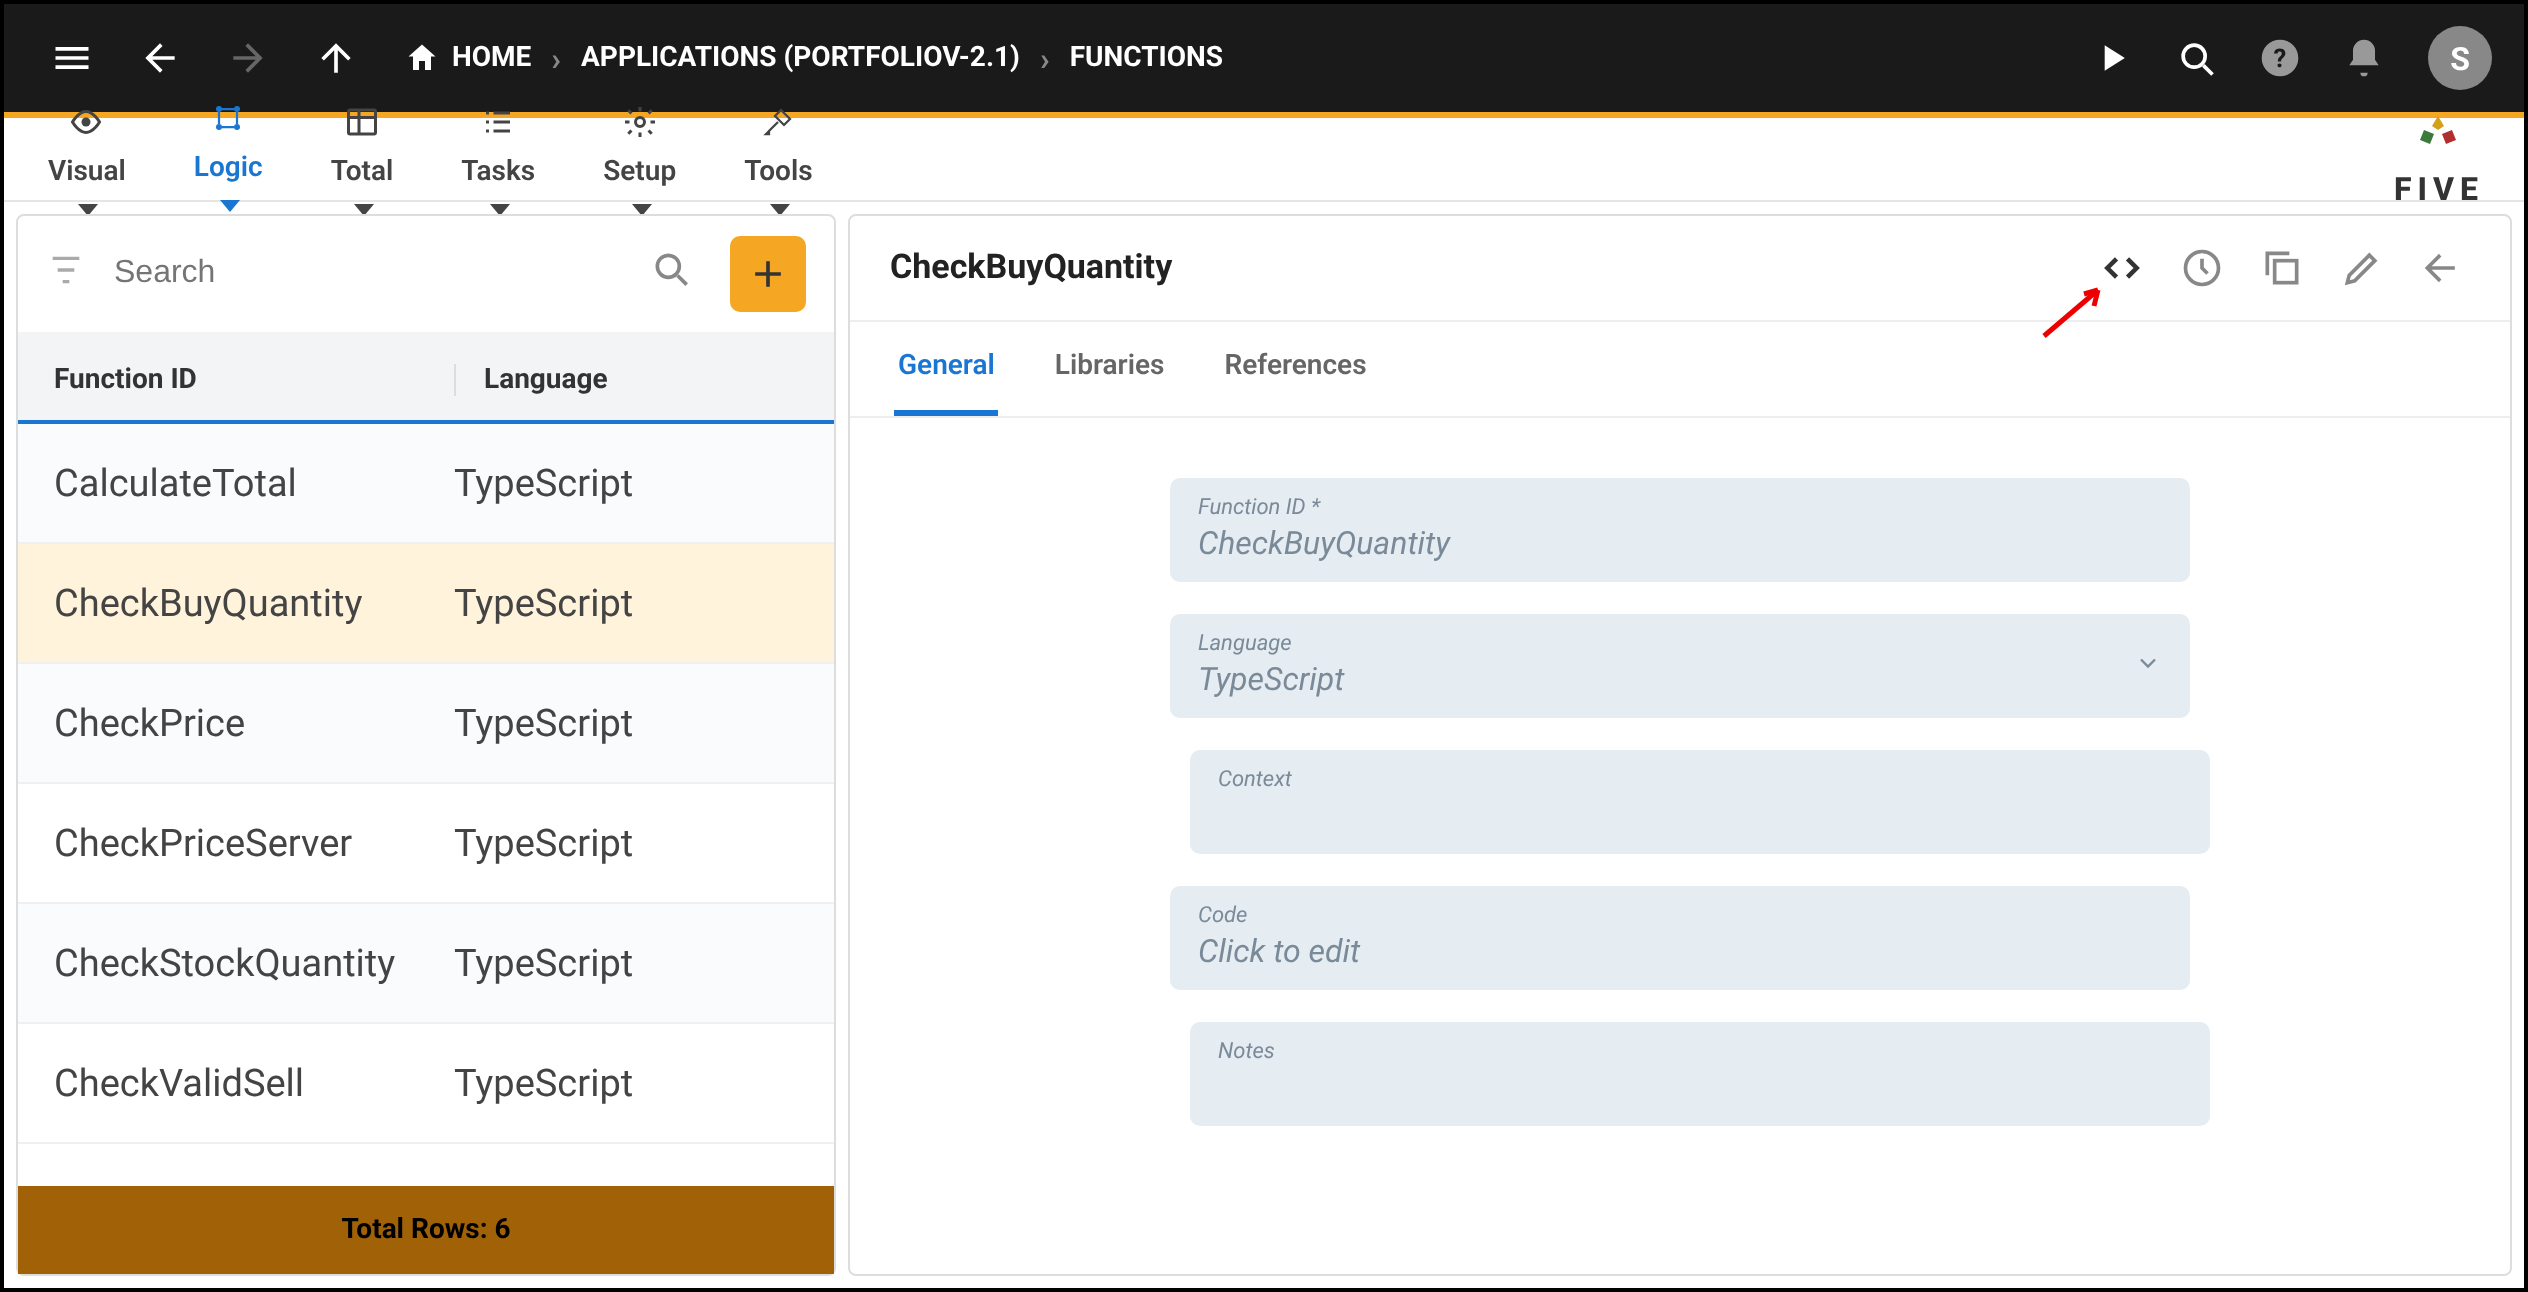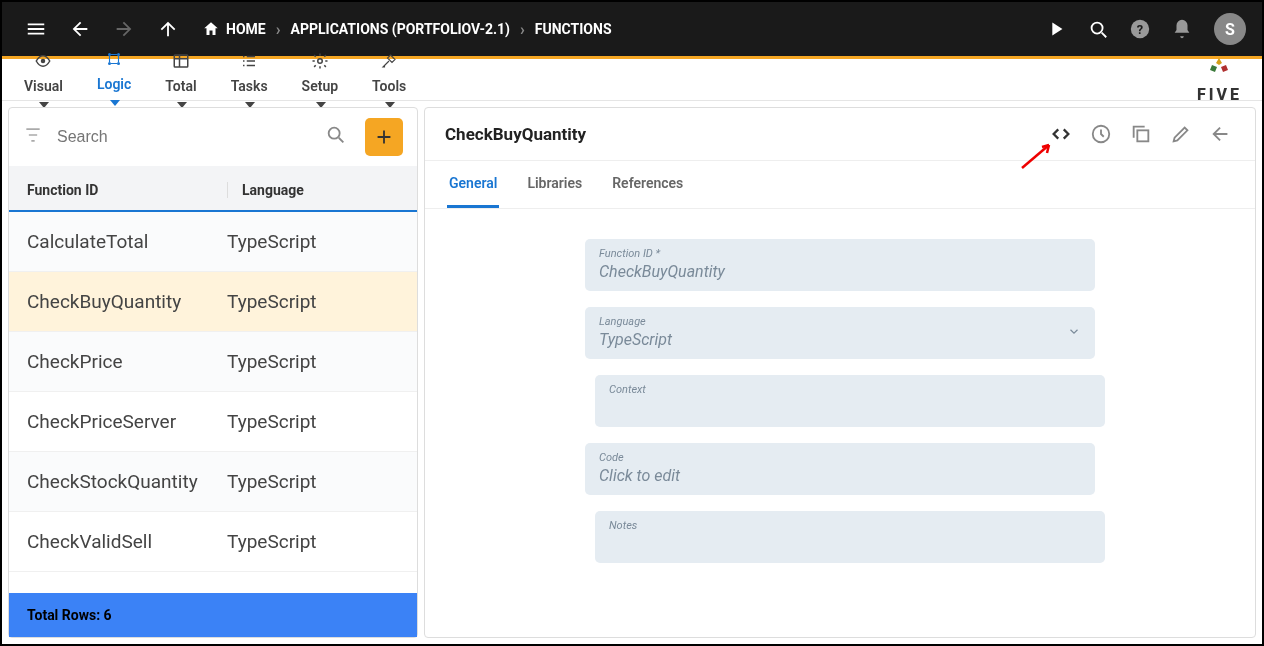--- a/index.html
+++ b/index.html
@@ -35,21 +35,21 @@
 .add-btn svg { width: 22px; height: 22px; fill: #333; }
 .table-head { display: flex; padding: 16px 18px 12px; background: #f3f4f6; border-bottom: 2px solid #1976d2; font-weight: 700; font-size: 14px; color: #333; }
 .col-id { width: 200px; }
 .col-lang { flex: 1; border-left: 1px solid #ddd; padding-left: 14px; }
 .table-body { flex: 1; overflow-y: auto; }
 .row { display: flex; padding: 18px; font-size: 19px; color: #444; border-bottom: 1px solid #f0f0f0; cursor: pointer; }
 .row:nth-child(odd) { background: #fafbfc; }
 .row.selected { background: #fff3db; }
 .row .c1 { width: 200px; }
 .row .c2 { flex: 1; }
-.table-foot { padding: 14px 18px; text-align: left; font-weight: 700; font-size: 14px; background: #3b82f6; }
+.table-foot { padding: 14px 18px; text-align: center; font-weight: 700; font-size: 14px; background: #a16207; }
 .detail-head { display: flex; align-items: center; padding: 12px 20px; border-bottom: 1px solid #eee; }
 .detail-title { font-size: 17px; font-weight: 700; color: #222; flex: 1; }
 .detail-actions { display: flex; gap: 12px; align-items: center; }
 .act { width: 28px; height: 28px; display: flex; align-items: center; justify-content: center; color: #888; cursor: pointer; }
 .act svg { width: 22px; height: 22px; fill: none; stroke: currentColor; stroke-width: 2; }
 .act.code svg { stroke: #333; stroke-width: 2.5; }
 .tabs { display: flex; gap: 26px; padding: 0 22px; border-bottom: 1px solid #eee; }
 .tab { padding: 14px 2px; font-size: 14px; font-weight: 600; color: #666; cursor: pointer; }
 .tab.active { color: #1976d2; border-bottom: 3px solid #1976d2; }
 .form { padding: 30px 20px; display: flex; flex-direction: column; align-items: center; gap: 16px; font-style: italic; }

